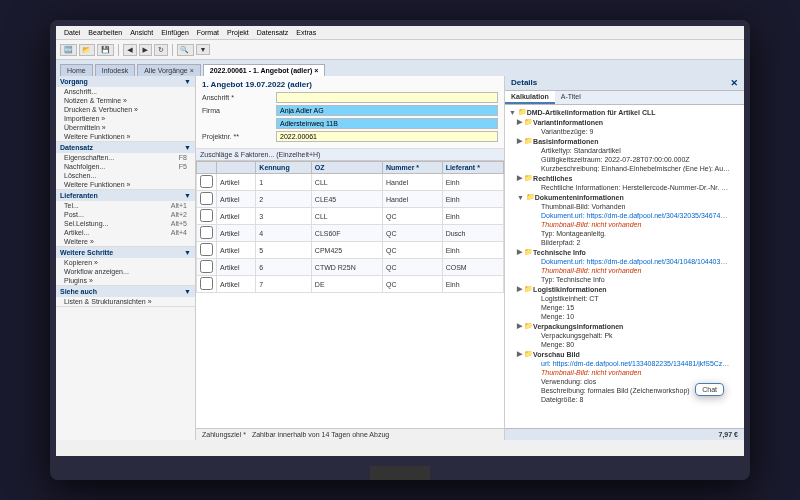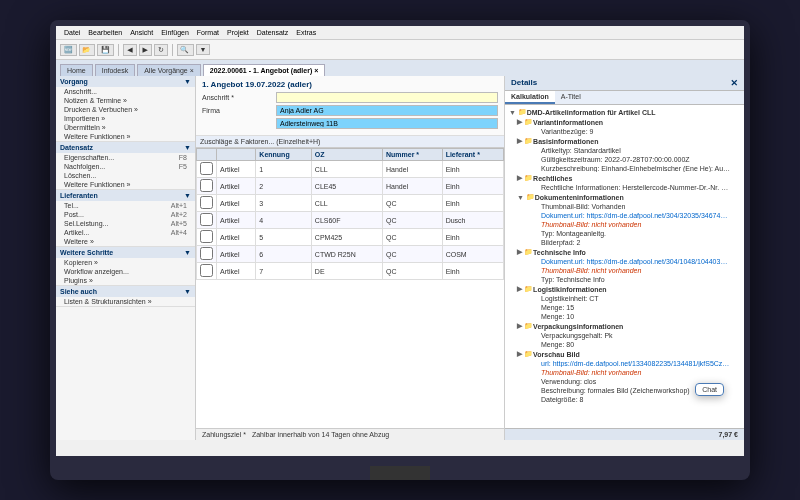--- a/index.html
+++ b/index.html
@@ -556,20 +556,24 @@
             <span class="form-label">Anschrift *</span>
             <input class="form-input required" type="text" style="">
           </div>
           <div class="form-row">
             <span class="form-label">Firma</span>
             <input class="form-input" type="text" value="Anja Adler AG" style="">
           </div>
           <div class="form-row">
             <span class="form-label"></span>
             <input class="form-input" type="text" value="Adlersteinweg 11B" style="">
+          </div>
+          <div class="form-row">
+            <span class="form-label">Projektnr. **</span>
+            <input class="form-input required" type="text" value="2022.00061" style="">
           </div>
         </div>
 
         <div style="padding: 2px 4px; background:#e8eef8; font-size:7px; color:#333; border-bottom:1px solid #ccc;">
           Zuschläge &amp; Faktoren... (Einzelheit+H)
         </div>
 
         <div class="table-section">
           <table class="data-table">
             <thead>

